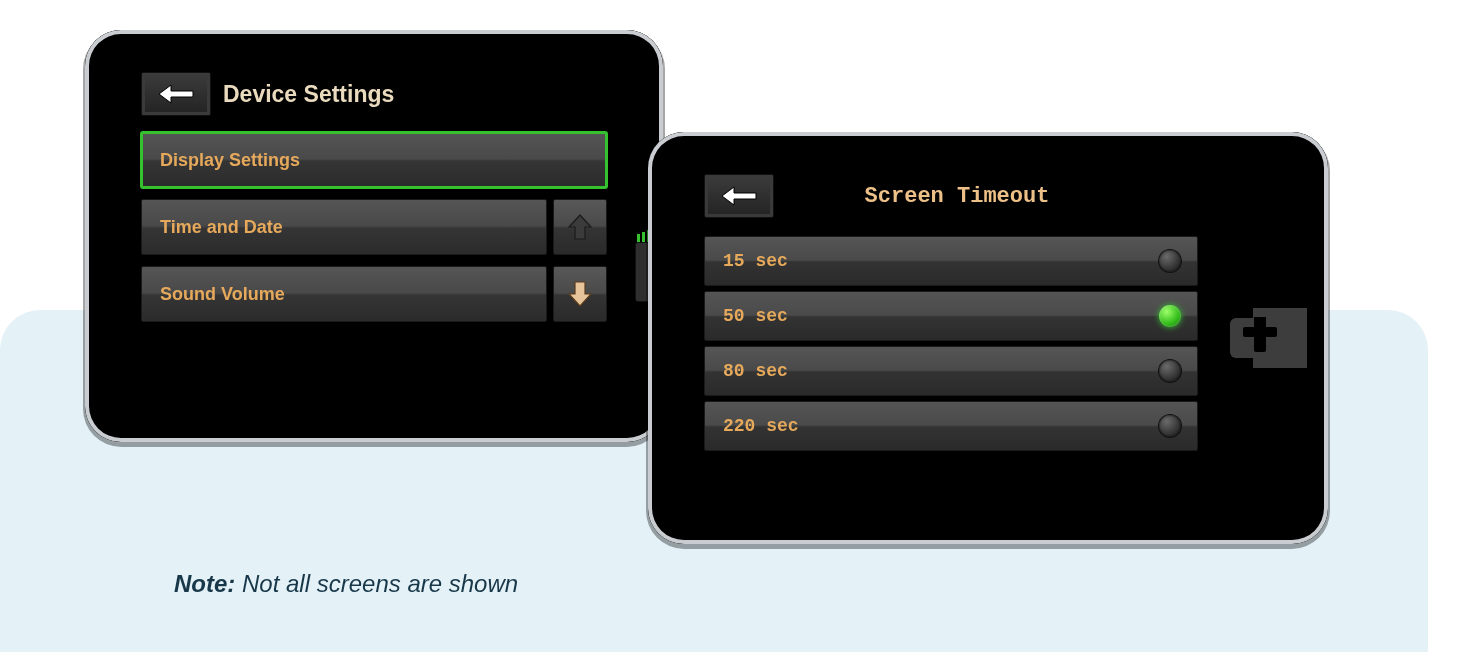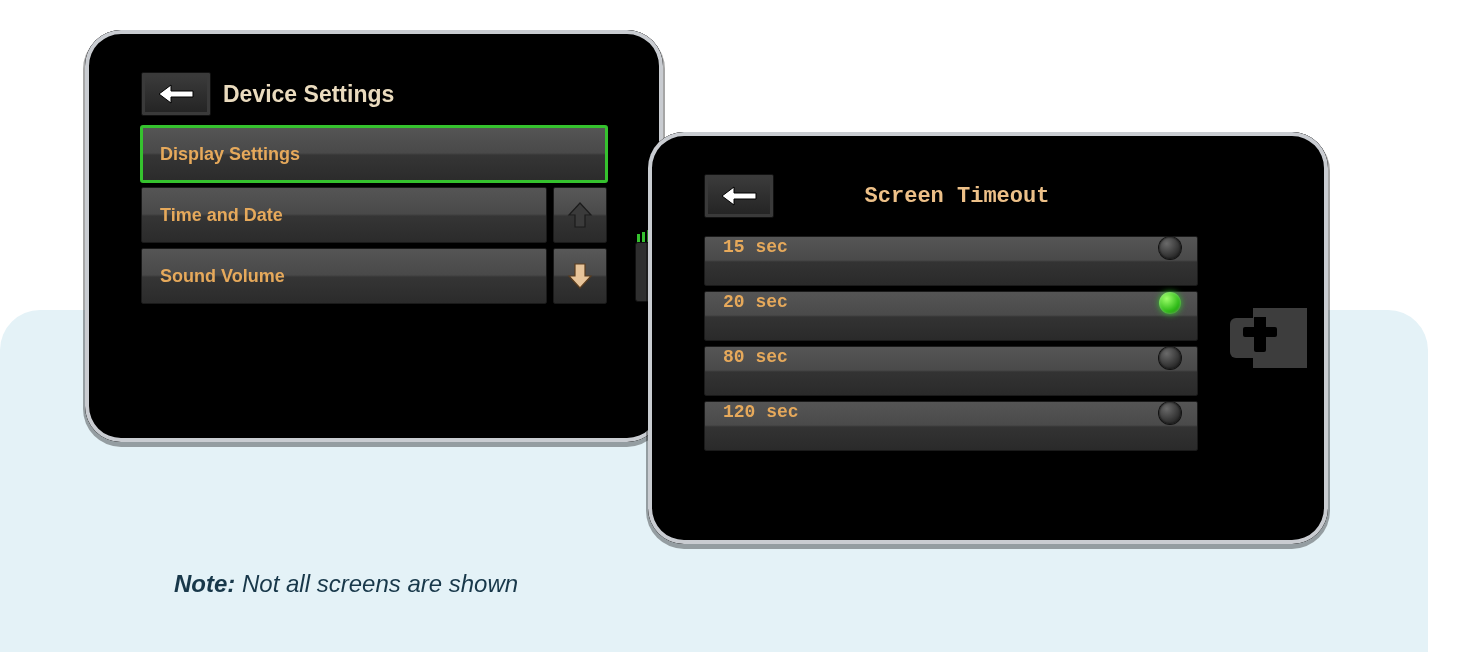--- a/index.html
+++ b/index.html
@@ -35,21 +35,21 @@
     display: flex; align-items: center; justify-content: center;
     cursor: pointer;
     border-radius: 2px;
   }
   .back-btn svg { display: block; }
   .title-main { color: #eadbbe; font-size: 23px; font-weight: bold; }
   .title-sub  { color: #edc088; font-size: 22px; font-weight: bold; flex: 1; text-align: center; padding-right: 70px; }
 
   
   .menu { display: flex; flex-direction: column; gap: 5px; }
-  .menu-row-wrap { display: flex; gap: 6px; align-items: center; }
+  .menu-row-wrap { display: flex; gap: 6px; align-items: center; margin-top: 6px; }
   .menu-item {
     flex: 1;
     height: 56px;
     display: flex; align-items: center;
     padding: 0 18px;
     color: #e6a95b;
     font-size: 18px; font-weight: bold;
     background: linear-gradient(#555 0%, #494949 48%, #353535 52%, #2b2b2b 100%);
     border: 1px solid #1a1a1a;
     border-radius: 2px;
@@ -62,21 +62,21 @@
     background: linear-gradient(#585858 0%, #4a4a4a 48%, #343434 52%, #2a2a2a 100%);
     border: 1px solid #1a1a1a;
     border-radius: 2px;
     display: flex; align-items: center; justify-content: center;
     cursor: pointer;
   }
 
   
   .opt-item {
     height: 50px;
-    display: flex; align-items: flex-start; justify-content: space-between;
+    display: flex; align-items: center; justify-content: space-between;
     padding: 0 16px 0 18px;
     color: #e6a95b; font-size: 18px; font-weight: bold;
     background: linear-gradient(#555 0%, #4a4a4a 48%, #333 52%, #2a2a2a 100%);
     border: 1px solid #1a1a1a;
     border-radius: 2px;
     cursor: pointer;
   }
   .radio-dot {
     width: 22px; height: 22px; border-radius: 50%;
     background: radial-gradient(circle at 35% 30%, #6a6a6a, #2b2b2b 70%);
@@ -186,29 +186,29 @@
         </div>
         <div class="title-sub">Screen Timeout</div>
       </div>
 
       <div class="menu" style="margin-top:8px;">
         <div class="opt-item">
           <span>15 sec</span>
           <span class="radio-dot"></span>
         </div>
         <div class="opt-item">
-          <span>20 sec</span>
+          <span>50 sec</span>
           <span class="radio-dot on"></span>
         </div>
         <div class="opt-item">
           <span>80 sec</span>
           <span class="radio-dot"></span>
         </div>
         <div class="opt-item">
-          <span>120 sec</span>
+          <span>220 sec</span>
           <span class="radio-dot"></span>
         </div>
       </div>
     </div>
     <div class="hw-logo">
       <div class="t"></div>
         <div class="t2"></div>
     </div>
   </div>
 

